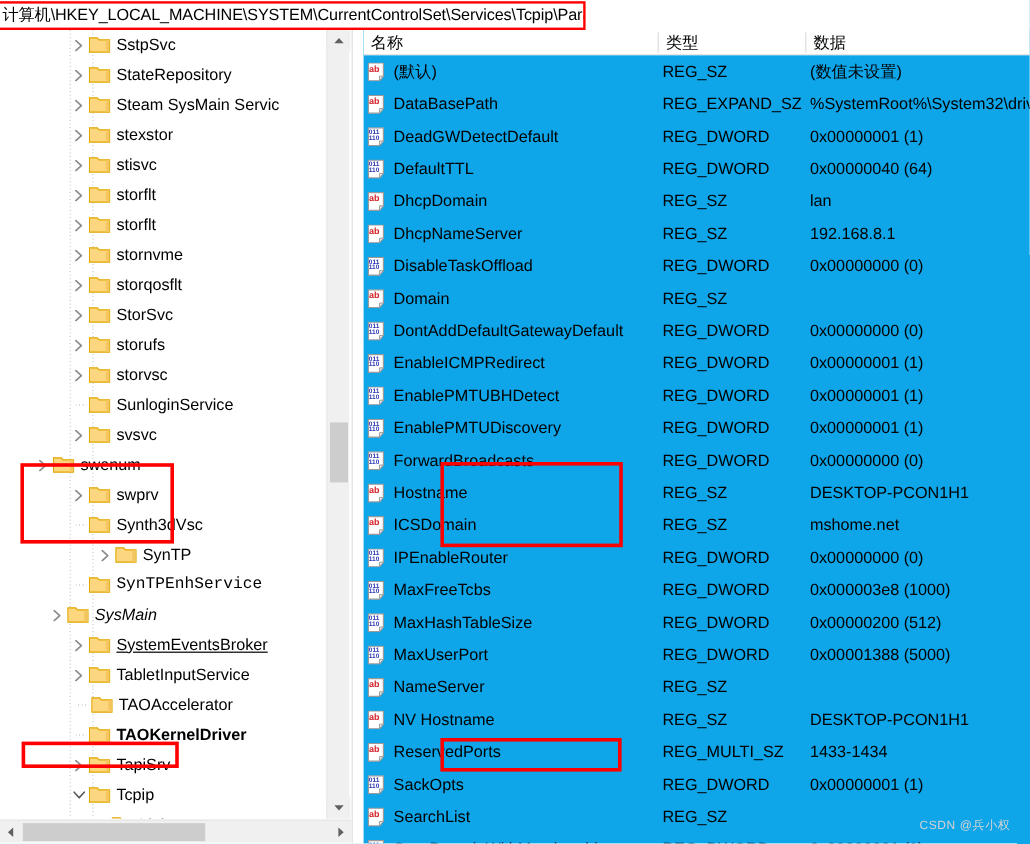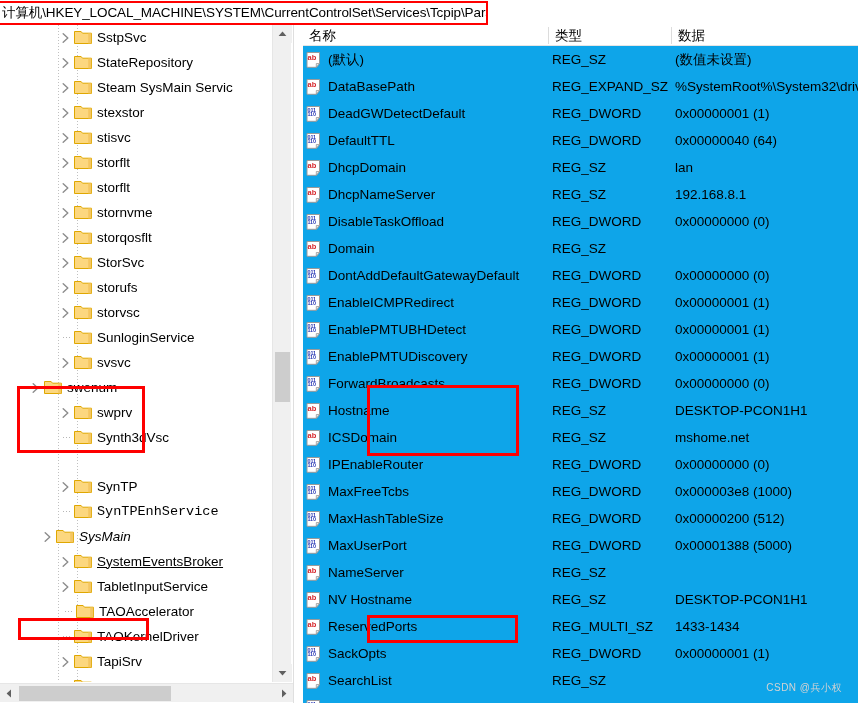--- a/index.html
+++ b/index.html
@@ -412,21 +412,21 @@
           <div class="tnode" style="padding-left: 58px;">
             <span class="expander">
               <span style="position:absolute;left:5px;top:12px;width:9px;height:1px;background-image:linear-gradient(to right,#b6b6b6 0 1px,transparent 1px 3px);background-size:3px 1px;display:block;"></span>
             </span>
             <span class="folder"><svg width="18" height="15" viewBox="0 0 18 15">
                 <path d="M0.5 1.5 h6.6 l1.4 1.7 h8.9 v10.3 h-16.9 z" fill="#fcd77f" stroke="#dfa700" stroke-width="1"></path>
                 <path d="M14.2 3.4 h2.9 v10 h-2.9 z" fill="#f4c662"></path>
               </svg></span>
             <span class="label">Synth3dVsc</span>
           </div>
-          <div class="tnode" style="padding-left: 58px; margin-top: 24px;">
+          <div class="tnode" style="padding-left: 80px;">
             <span class="expander">
               <svg width="9" height="10" viewBox="0 0 9 10">
                 <path d="M2.2 0.8 L6.8 5 L2.2 9.2" fill="none" stroke="#8c8c8c" stroke-width="1.4" stroke-linecap="round" stroke-linejoin="round"></path>
               </svg>
             </span>
             <span class="folder"><svg width="18" height="15" viewBox="0 0 18 15">
                 <path d="M0.5 1.5 h6.6 l1.4 1.7 h8.9 v10.3 h-16.9 z" fill="#fcd77f" stroke="#dfa700" stroke-width="1"></path>
                 <path d="M14.2 3.4 h2.9 v10 h-2.9 z" fill="#f4c662"></path>
               </svg></span>
             <span class="label">SynTP</span>
@@ -480,21 +480,21 @@
           <div class="tnode" style="padding-left: 60px;">
             <span class="expander">
               <span style="position:absolute;left:5px;top:12px;width:9px;height:1px;background-image:linear-gradient(to right,#b6b6b6 0 1px,transparent 1px 3px);background-size:3px 1px;display:block;"></span>
             </span>
             <span class="folder"><svg width="18" height="15" viewBox="0 0 18 15">
                 <path d="M0.5 1.5 h6.6 l1.4 1.7 h8.9 v10.3 h-16.9 z" fill="#fcd77f" stroke="#dfa700" stroke-width="1"></path>
                 <path d="M14.2 3.4 h2.9 v10 h-2.9 z" fill="#f4c662"></path>
               </svg></span>
             <span class="label">TAOAccelerator</span>
           </div>
-          <div class="tnode" style="padding-left: 58px;">
+          <div class="tnode" style="padding-left: 58px; font-weight: bold;">
             <span class="expander">
               <span style="position:absolute;left:5px;top:12px;width:9px;height:1px;background-image:linear-gradient(to right,#b6b6b6 0 1px,transparent 1px 3px);background-size:3px 1px;display:block;"></span>
             </span>
             <span class="folder"><svg width="18" height="15" viewBox="0 0 18 15">
                 <path d="M0.5 1.5 h6.6 l1.4 1.7 h8.9 v10.3 h-16.9 z" fill="#fcd77f" stroke="#dfa700" stroke-width="1"></path>
                 <path d="M14.2 3.4 h2.9 v10 h-2.9 z" fill="#f4c662"></path>
               </svg></span>
             <span class="label">TAOKernelDriver</span>
           </div>
           <div class="tnode" style="padding-left: 58px;">

